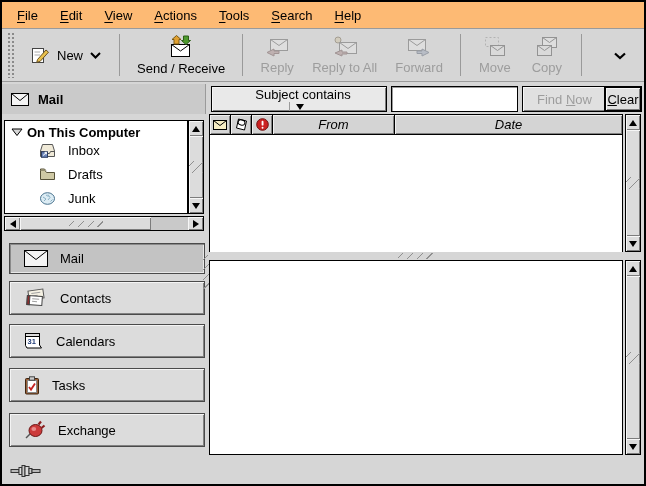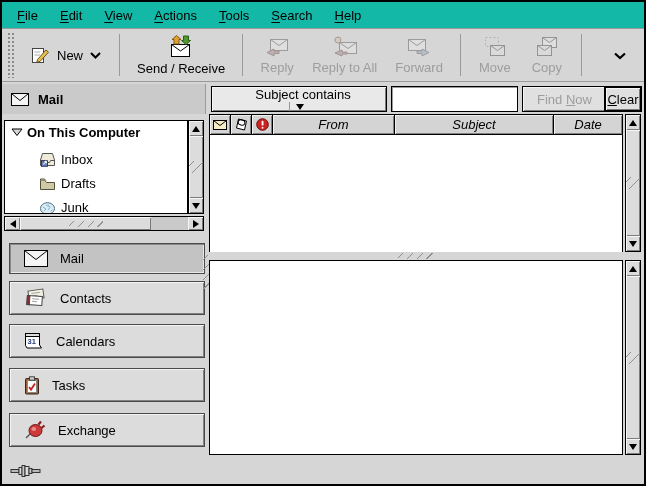--- a/index.html
+++ b/index.html
@@ -1,21 +1,21 @@
 <!DOCTYPE html>
 <html><head>
 <meta charset="utf-8">
 <style>
   * { margin:0; padding:0; box-sizing:border-box; }
   body { font-family:"Liberation Sans","DejaVu Sans",sans-serif; font-size:13px; color:#000; background:#555; }
   .window { position:relative; width:646px; height:486px; background:#d6d6d6; border:2px solid #000; overflow:hidden; }
 
   
   .menubar { position:absolute; left:0; top:0; right:0; height:27px; display:flex; align-items:center; padding-left:4px;
-             border-bottom:1px solid #9a9a9a; background:#14b8a6; }
+             border-bottom:1px solid #9a9a9a; background:#fdba74; }
   .menu-item { padding:4px 11px; cursor:default; }
   .menu-item u { text-underline-offset:2px; }
 
   
   .toolbar { position:absolute; left:0; top:27px; right:0; height:53px; display:flex; align-items:center;
              border-bottom:1px solid #9a9a9a; background:#d6d6d6; padding:0 4px; }
   .tb-handle { width:7px; height:46px; margin:0 7px 0 1px;
                background-image:radial-gradient(#8a8a8a 1px, transparent 1.2px); background-size:4px 4px; }
   .tb-btn { display:flex; align-items:center; gap:7px; padding:8px 10px; }
   .tb-stack { display:flex; flex-direction:column; align-items:center; justify-content:flex-end; gap:2px; padding:3px 9px; min-width:52px; }
@@ -38,21 +38,21 @@
            box-shadow:inset 1px 1px 0 #9a9a9a; font:inherit; padding:0 4px; outline:none; }
   .btn { position:absolute; top:2px; height:26px; background:#e0e0e0; border:1px solid #000;
          box-shadow:inset 1px 1px 0 #f6f6f6, inset -1px -1px 0 #7c7c7c;
          display:flex; align-items:center; justify-content:center; padding:0 8px; }
   .btn-find { left:316px; width:85px; }
   .btn-clear { left:398px; width:38px; border-width:2px; font-weight:normal; }
 
   
   .tree-view { position:absolute; left:2px; top:118px; width:184px; height:94px; background:#fff; border:1px solid #000; overflow:hidden; }
   .tree-root { display:flex; align-items:center; gap:4px; height:22px; padding-left:6px; font-weight:bold; }
-  .tree-item { display:flex; align-items:flex-end; gap:5px; height:24px; padding-left:34px; }
+  .tree-item { display:flex; align-items:flex-start; gap:12px; height:24px; padding-left:34px; }
 
   
   .vsb { position:absolute; width:16px; border:1px solid #000; background:#d9d9d9; display:flex; flex-direction:column; }
   .hsb { position:absolute; height:15px; border:1px solid #000; background:#c9c9c9; display:flex; }
   .sb-btn { background:#dcdcdc; box-shadow:inset 1px 1px 0 #f6f6f6, inset -1px -1px 0 #7c7c7c;
             display:flex; align-items:center; justify-content:center; }
   .vsb .sb-btn { height:15px; width:100%; }
   .hsb .sb-btn { width:15px; height:100%; }
   .vsb-track { flex:1; position:relative; }
   .hsb-track { flex:1; position:relative; background:#c9c9c9; }
@@ -394,23 +394,20 @@
           <svg width="13" height="13" viewBox="0 0 13 13">
               <circle cx="6.5" cy="6.5" r="5.8" fill="#cc2222" stroke="#701010"></circle>
               <rect x="5.6" y="2.8" width="1.9" height="4.8" rx="0.9" fill="#fff"></rect>
               <rect x="5.6" y="8.8" width="1.9" height="1.9" rx="0.9" fill="#fff"></rect>
             </svg>
         </span>
       </div>
       <div class="col col-from">
         <span>From</span>
       </div>
-      <div class="col col-subject">
-        <span>Subject</span>
-      </div>
       <div class="col col-date">
         <span>Date</span>
       </div>
     </div>
     <div class="list-body"></div>
   </div>
 
   <div class="vsb vsb-list">
     <div class="sb-btn">
         <span class="tri tri-up"></span>

